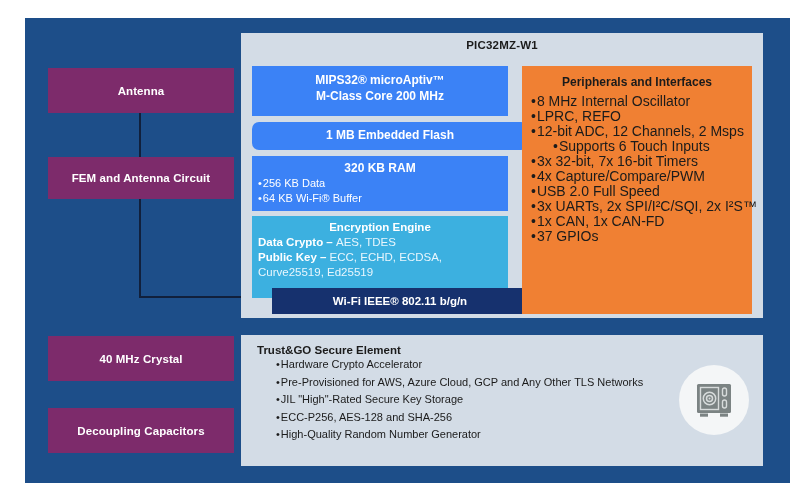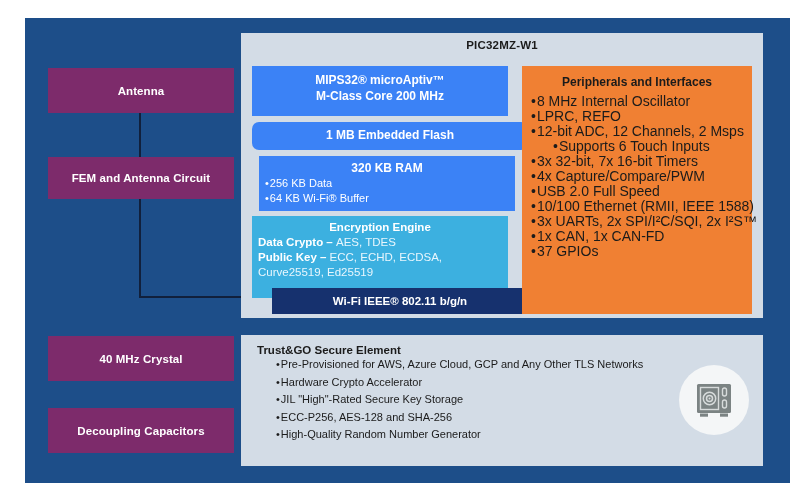--- a/index.html
+++ b/index.html
@@ -206,21 +206,21 @@
 
     <div class="blk green" style="left:11px; top:33px; width:256px; height:50px; padding-top:6px;">
       <div class="blk-title">MIPS32® microAptiv™</div>
       <div class="blk-title">M-Class Core 200 MHz</div>
     </div>
 
     <div class="blk green" style="left:11px; top:89px; width:276px; height:28px; padding-top:5px;border-radius:7px;">
       <div class="blk-title">1 MB Embedded Flash</div>
     </div>
 
-    <div class="blk green" id="ram-block" style="left:18px; top:123px; width:256px; height:55px;">
+    <div class="blk green" id="ram-block" style="left:11px; top:123px; width:256px; height:55px;">
       <div class="blk-title">320 KB RAM</div>
       <ul class="bullets">
         <li>256 KB Data</li>
         <li>64 KB Wi-Fi® Buffer</li>
       </ul>
     </div>
 
     <div class="blk cyan" id="crypto-block" style="left:11px; top:183px; width:256px; height:82px;">
       <div class="blk-title small">Encryption Engine</div>
       <div class="crypto-line">
@@ -238,33 +238,32 @@
     <div class="blk orange" id="periph-block" style="left:281px; top:33px; width:230px; height:248px;">
       <div class="blk-title" style="margin-bottom:4px;">Peripherals and Interfaces</div>
       <ul class="bullets">
         <li>8 MHz Internal Oscillator</li>
         <li>LPRC, REFO</li>
         <li>12-bit ADC, 12 Channels, 2 Msps</li>
         <li class="indent">Supports 6 Touch Inputs</li>
         <li>3x 32-bit, 7x 16-bit Timers</li>
         <li>4x Capture/Compare/PWM</li>
         <li>USB 2.0 Full Speed</li>
-        <li>10/100 Ethernet (RMII, IEEE 1588)</li>
         <li>3x UARTs, 2x SPI/I²C/SQI, 2x I²S™</li>
         <li>1x CAN, 1x CAN-FD</li>
         <li>37 GPIOs</li>
       </ul>
     </div>
   </div>
 
   <div class="trustgo">
     <div class="trustgo-title">Trust&amp;GO Secure Element</div>
     <ul class="bullets">
+      <li>Hardware Crypto Accelerator</li>
       <li>Pre-Provisioned for AWS, Azure Cloud, GCP and Any Other TLS Networks</li>
-      <li>Hardware Crypto Accelerator</li>
       <li>JIL "High"-Rated Secure Key Storage</li>
       <li>ECC-P256, AES-128 and SHA-256</li>
       <li>High-Quality Random Number Generator</li>
     </ul>
 
     <div class="safe-circle">
       <svg width="42" height="42" viewBox="0 0 42 42">
         <rect x="4" y="5" width="34" height="29" rx="1.5" fill="#7b8383"></rect>
         <rect x="7.5" y="8.5" width="18" height="22" fill="none" stroke="#d7dbdb" stroke-width="1.4"></rect>
         <circle cx="16.5" cy="19.5" r="6.2" fill="none" stroke="#d7dbdb" stroke-width="1.5"></circle>

